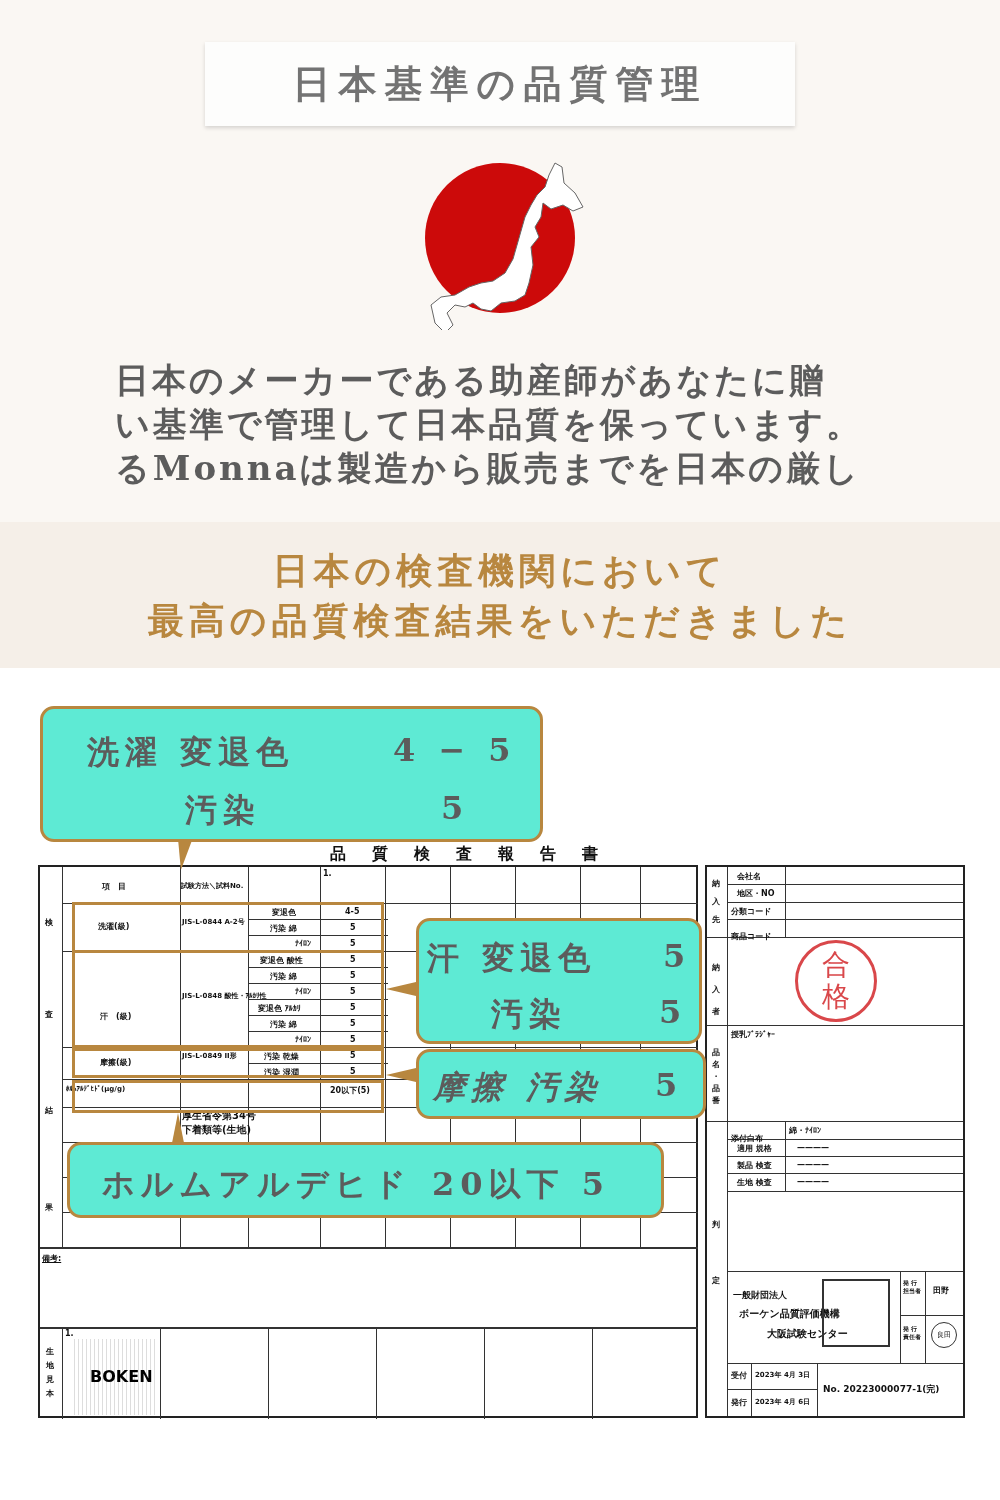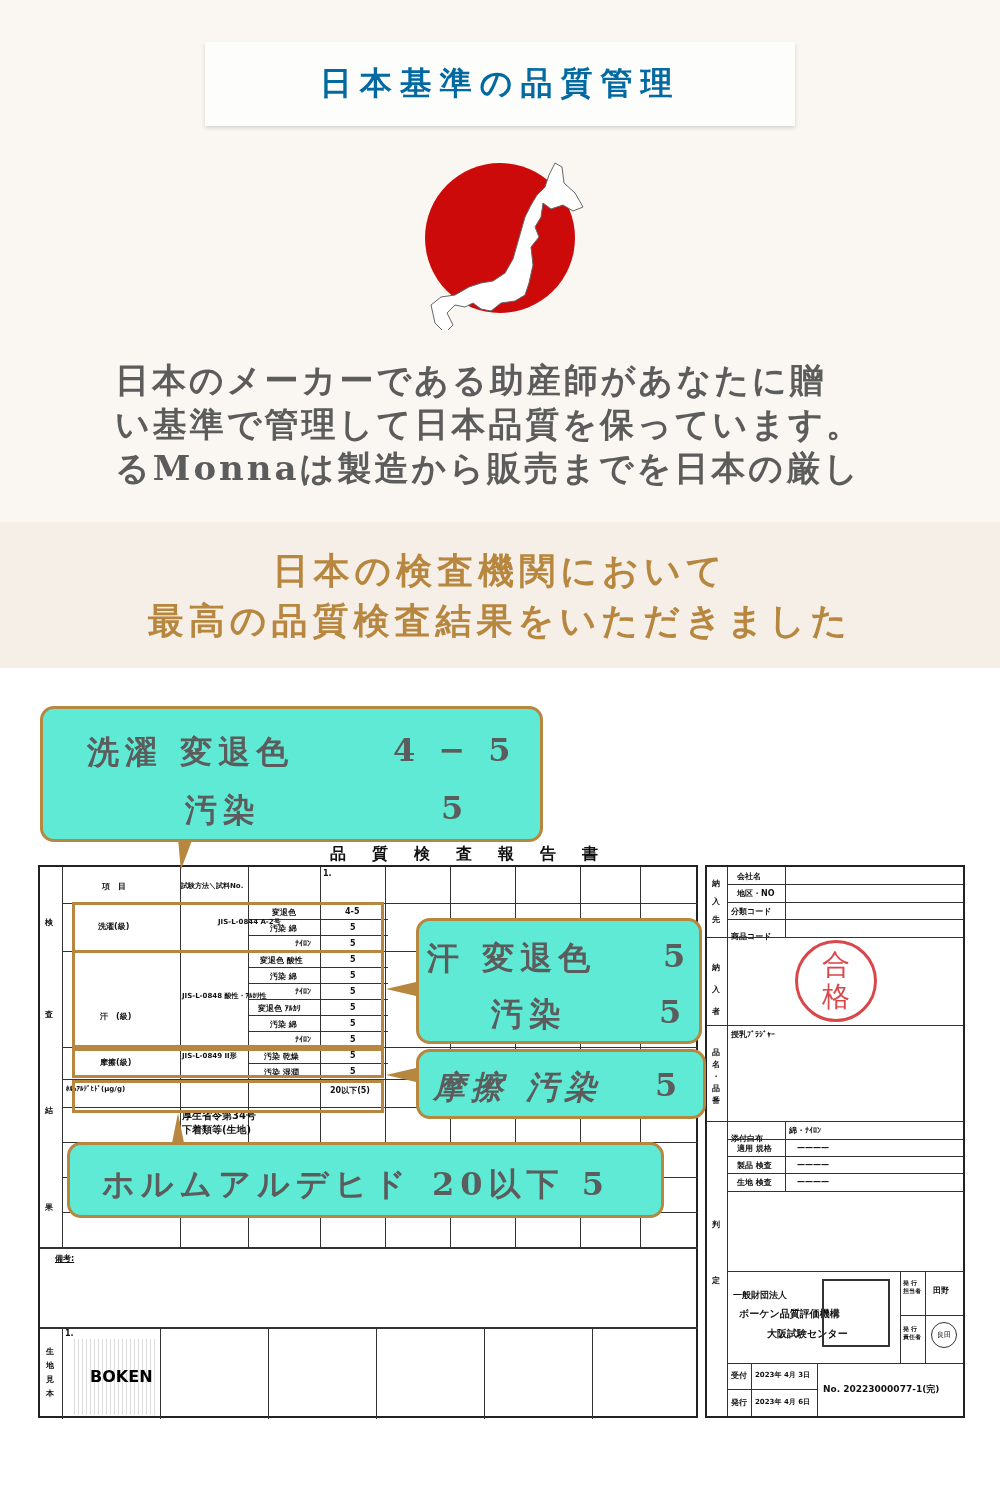--- a/index.html
+++ b/index.html
@@ -1,19 +1,19 @@
 <!DOCTYPE html>
 <html><head>
 <meta charset="utf-8">
 <style>
   * { box-sizing: border-box; margin: 0; padding: 0; }
   body { width: 1000px; height: 1500px; background: #fff; font-family: "DejaVu Serif", "Liberation Serif", serif; position: relative; overflow: hidden; }
   .top { position: absolute; left: 0; top: 0; width: 1000px; height: 522px; background: #faf7f3; }
   .title-box { position: absolute; left: 205px; top: 42px; width: 590px; height: 84px; background: #fdfdfc; box-shadow: 0 2px 4px rgba(0,0,0,0.15); display: flex; align-items: center; justify-content: center; }
-  .title-box span { font-size: 32px; font-weight: bold; color: #0369a1; letter-spacing: 8px; }
+  .title-box span { font-size: 38px; font-weight: bold; color: #737373; letter-spacing: 8px; }
   .flag { position: absolute; left: 425px; top: 163px; width: 150px; height: 150px; border-radius: 50%; background: #cc0a0a; }
   .japan { position: absolute; left: 425px; top: 155px; width: 175px; height: 175px; }
   .intro { position: absolute; left: 115px; top: 358px; width: 800px; font-size: 34px; font-weight: bold; color: #5c5c5c; line-height: 44px; letter-spacing: 3px; }
   .intro div { white-space: nowrap; }
   .band { position: absolute; left: 0; top: 522px; width: 1000px; height: 146px; background: #f5efe8; display: flex; flex-direction: column; align-items: center; justify-content: center; }
   .band div { font-size: 36px; font-weight: bold; color: #b8873f; letter-spacing: 5px; line-height: 50px; white-space: nowrap; }
 
   .doc { position: absolute; left: 0; top: 668px; width: 1000px; height: 832px; }
   .doc-title { position: absolute; left: 330px; top: 176px; font-size: 16px; font-weight: bold; color: #111; letter-spacing: 26px; font-family: "DejaVu Sans", sans-serif; }
   .main-table { position: absolute; left: 38px; top: 197px; width: 660px; height: 553px; border: 2px solid #222; background: #fff; }
@@ -89,28 +89,28 @@
     <div class="line vl" style="left:120px;top:460px;height:92px;"></div>
     <div class="line vl" style="left:228px;top:460px;height:92px;"></div>
     <div class="line vl" style="left:336px;top:460px;height:92px;"></div>
     <div class="line vl" style="left:444px;top:460px;height:92px;"></div>
     <div class="line vl" style="left:552px;top:460px;height:92px;"></div>
 
     <div class="tx" style="left:5px;top:50px;">検</div>
     <div class="tx" style="left:5px;top:142px;">査</div>
     <div class="tx" style="left:5px;top:238px;">結</div>
     <div class="tx" style="left:5px;top:335px;">果</div>
-    <div class="tx" style="left:15px;top:386px;text-decoration:underline;">備考:</div>
+    <div class="tx" style="left:2px;top:386px;text-decoration:underline;">備考:</div>
 
     <div class="tx" style="left:62px;top:14px;">項　目</div>
     <div class="tx" style="left:141px;top:14px;font-size:7px;">試験方法＼試料No.</div>
     <div class="tx" style="left:283px;top:2px;">1.</div>
 
     <div class="tx" style="left:58px;top:54px;">洗濯(級)</div>
-    <div class="tx" style="left:142px;top:50px;font-size:7px;padding-left:36px;">JIS-L-0844
+    <div class="tx" style="left:142px;top:50px;font-size:7px;">JIS-L-0844
 A-2号</div>
     <div class="tx" style="left:232px;top:40px;">変退色</div>
     <div class="tx" style="left:305px;top:40px;">4-5</div>
     <div class="tx" style="left:230px;top:56px;">汚染 綿</div>
     <div class="tx" style="left:310px;top:56px;">5</div>
     <div class="tx" style="left:255px;top:72px;">ﾅｲﾛﾝ</div>
     <div class="tx" style="left:310px;top:72px;">5</div>
 
     <div class="tx" style="left:60px;top:144px;">汗　(級)</div>
     <div class="tx" style="left:142px;top:124px;font-size:7px;">JIS-L-0848

